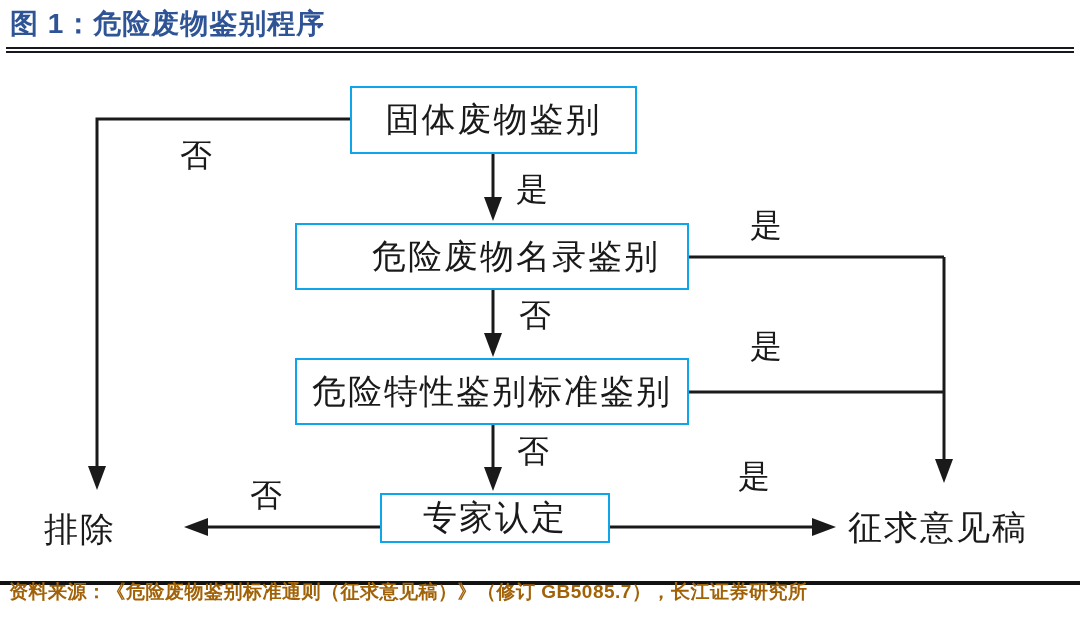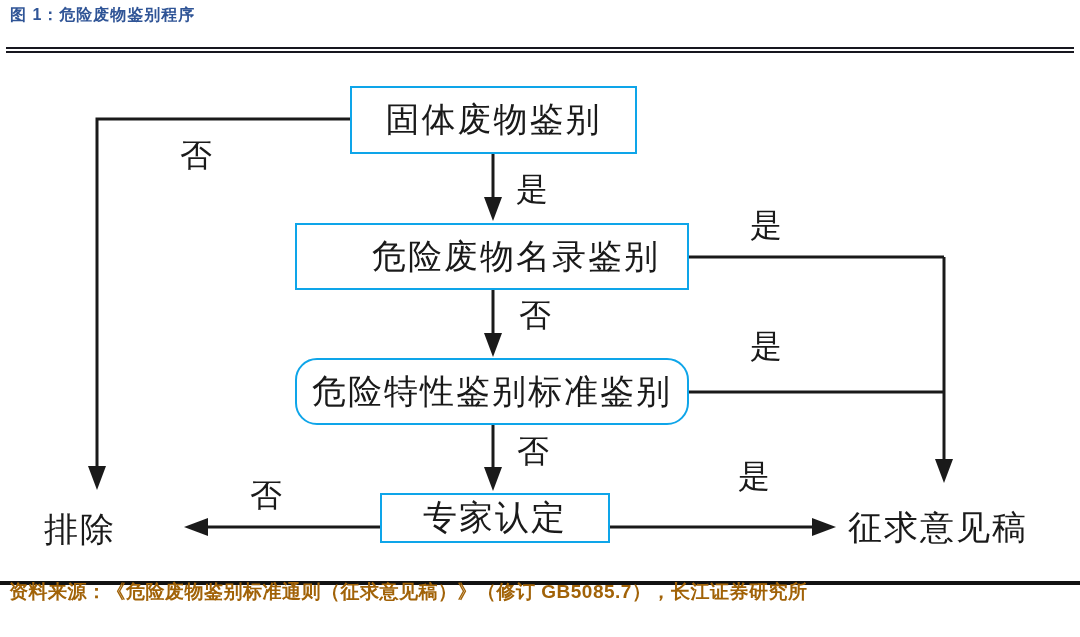--- a/index.html
+++ b/index.html
@@ -8,21 +8,21 @@
     width: 1080px;
     height: 637px;
     background: #ffffff;
     overflow: hidden;
     font-family: "Liberation Sans", sans-serif;
   }
   .figure-title {
     position: absolute;
     left: 10px;
     top: 5px;
-    font-size: 16px;
+    font-size: 28px;
     font-weight: bold;
     color: #2f5496;
     letter-spacing: 1px;
     white-space: nowrap;
   }
   .rule-top {
     position: absolute;
     left: 6px;
     right: 6px;
     top: 47px;
@@ -122,21 +122,21 @@
       <polygon points="484,467 502,467 493,491"></polygon>
       <polygon points="88,466 106,466 97,490"></polygon>
       <polygon points="935,459 953,459 944,483"></polygon>
       <polygon points="208,518 208,536 184,527"></polygon>
       <polygon points="812,518 812,536 836,527"></polygon>
     </g>
   </svg>
 
   <div class="node" style="left:350px; top:86px; width:287px; height:68px;">固体废物鉴别</div>
   <div class="node" style="left:295px; top:223px; width:394px; height:67px;padding-left:48px;">危险废物名录鉴别</div>
-  <div class="node" style="left:295px; top:358px; width:394px; height:67px;border-radius:22px;">危险特性鉴别标准鉴别</div>
+  <div class="node" style="left:295px; top:358px; width:394px; height:67px;">危险特性鉴别标准鉴别</div>
   <div class="node" style="left:380px; top:493px; width:230px; height:50px;">专家认定</div>
 
   <div class="edge-label" style="left:532px; top:190px;">是</div>
   <div class="edge-label" style="left:196px; top:156px;">否</div>
   <div class="edge-label" style="left:766px; top:226px;">是</div>
   <div class="edge-label" style="left:535px; top:316px;">否</div>
   <div class="edge-label" style="left:766px; top:347px;">是</div>
   <div class="edge-label" style="left:533px; top:452px;">否</div>
   <div class="edge-label" style="left:754px; top:477px;">是</div>
   <div class="edge-label" style="left:266px; top:496px;">否</div>

